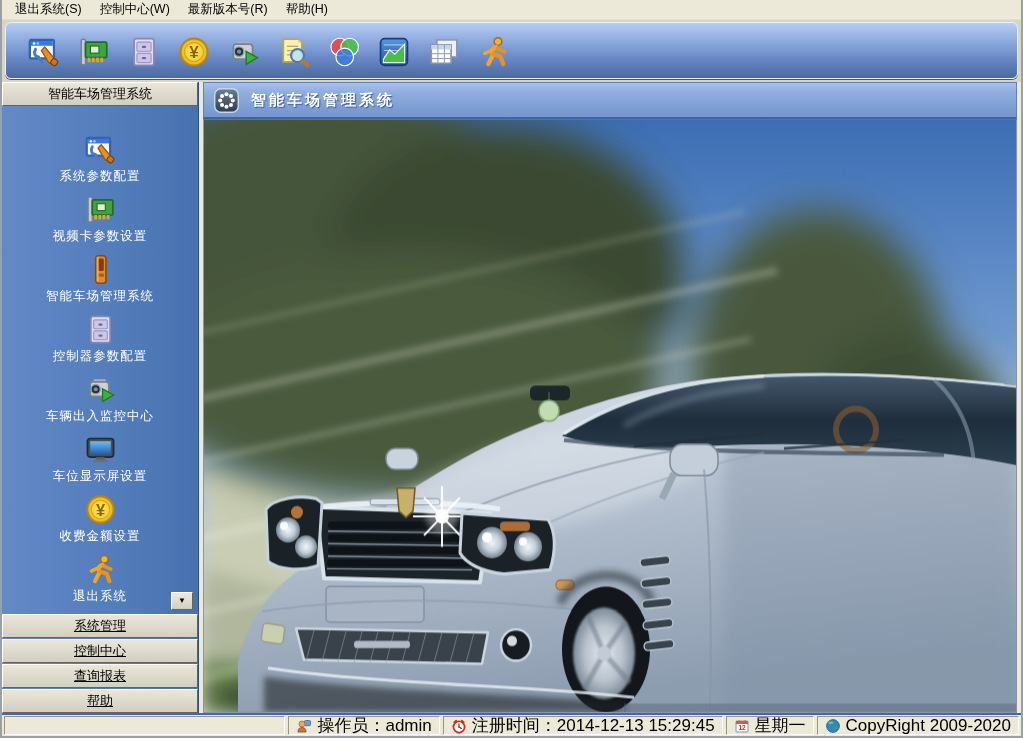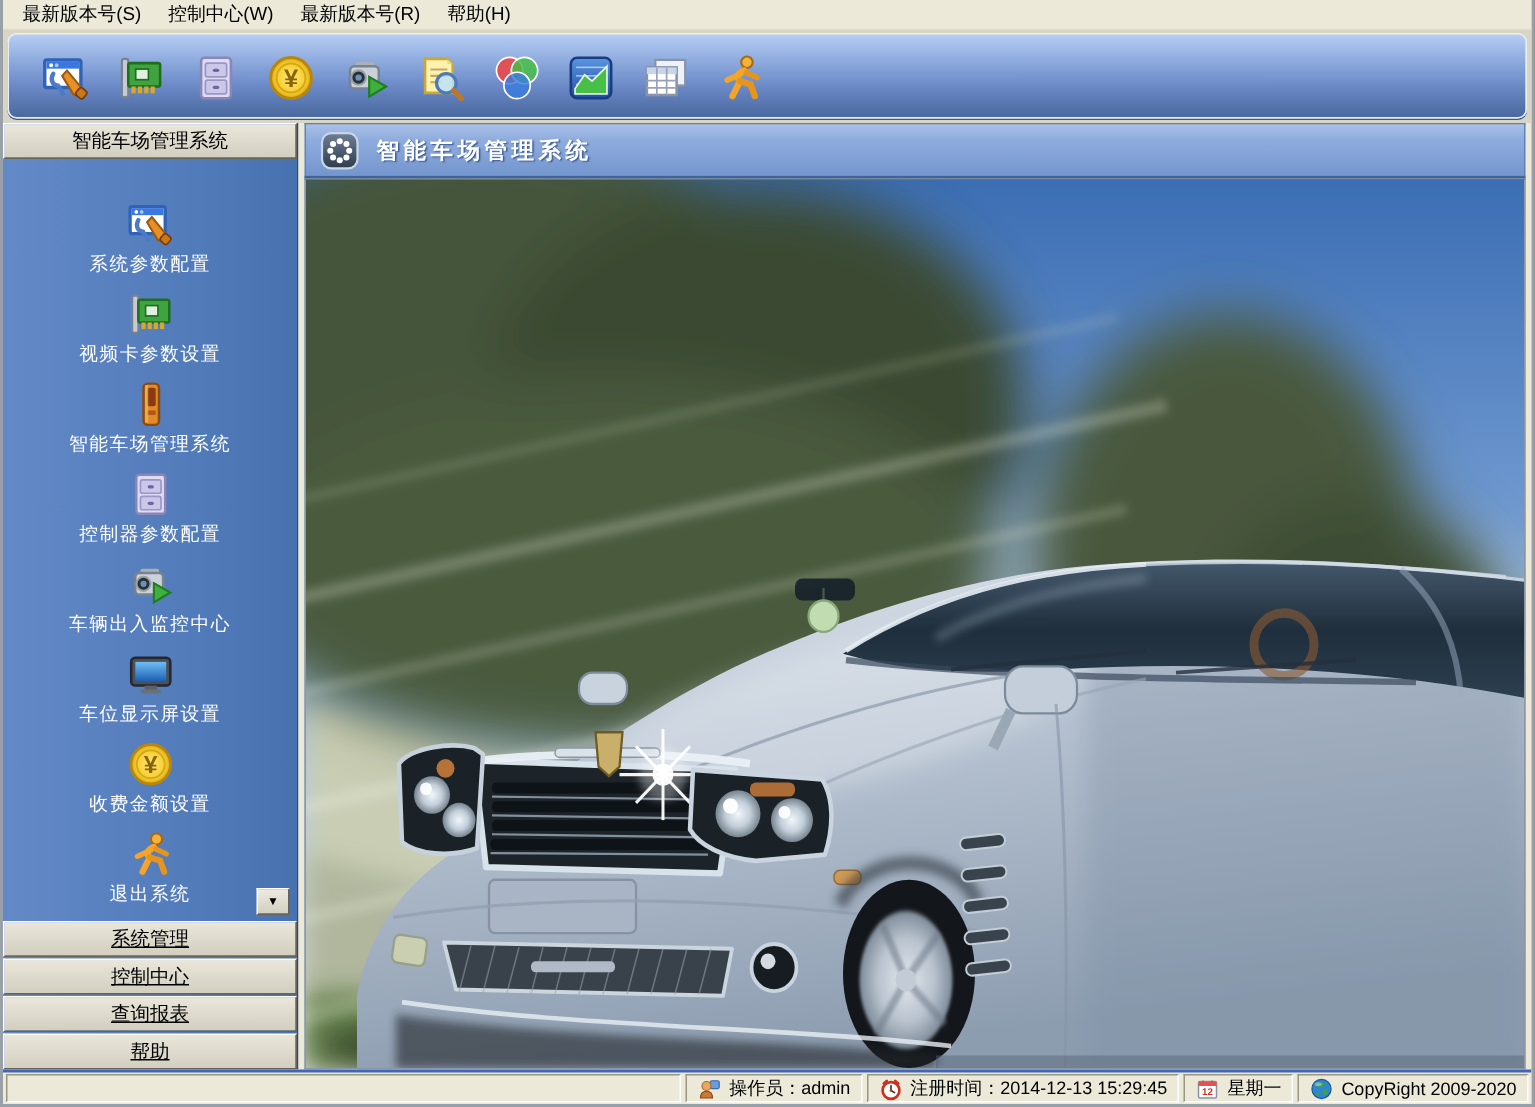--- a/index.html
+++ b/index.html
@@ -55,21 +55,21 @@
     border:1px solid #5F82B8;border-bottom:2px solid #41639B;}
   .main-header svg{width:27px;height:27px;flex:none;}
   .main-title{color:#FFFFFF;font-size:15px;font-weight:bold;letter-spacing:3px;text-shadow:1px 1px 1px #3A5A90;}
   .viewport{flex:1;min-height:0;border:1px solid #8A96A4;border-top-color:#66727E;position:relative;overflow:hidden;background:#7D99B8;}
   .viewport svg{position:absolute;inset:0;width:100%;height:100%;}
 
   
   .statusbar{height:23px;flex:none;background:#ECE9D8;border-top:2px solid #3F66BC;display:flex;align-items:center;padding:1px 2px 1px 2px;gap:3px;}
   .sb-sec{height:19px;display:flex;align-items:center;gap:5px;padding:0 7px;
     border-top:1px solid #9A9684;border-left:1px solid #9A9684;border-bottom:1px solid #FFFFFF;border-right:1px solid #FFFFFF;
-    font-size:12px;color:#000;white-space:nowrap;}
+    font-size:17px;color:#000;white-space:nowrap;}
   .sb-spacer{flex:1;}
   .sb-sec svg{width:16px;height:16px;flex:none;}
 </style>
 </head>
 <body>
 
 <svg width="0" height="0" style="position:absolute" aria-hidden="true">
   <defs>
     <linearGradient id="scr" x1="0" y1="0" x2="0" y2="1">
         <stop offset="0" stop-color="#6FBCF4"></stop>
@@ -247,21 +247,21 @@
           <circle cx="15.96" cy="8.04" r="1.8"></circle>
       </g>
     </symbol>
   </defs>
 </svg>
 
 <div class="win">
 
 
   <div class="menubar">
-    <span class="menu-item">最新版本号(S)</span>
+    <span class="menu-item">退出系统(S)</span>
     <span class="menu-item">控制中心(W)</span>
     <span class="menu-item">最新版本号(R)</span>
     <span class="menu-item">帮助(H)</span>
   </div>
 
   <div class="toolzone">
     <div class="toolpanel">
       <button class="tbtn">
           <svg>
             <use href="#sym-wintools"></use>

